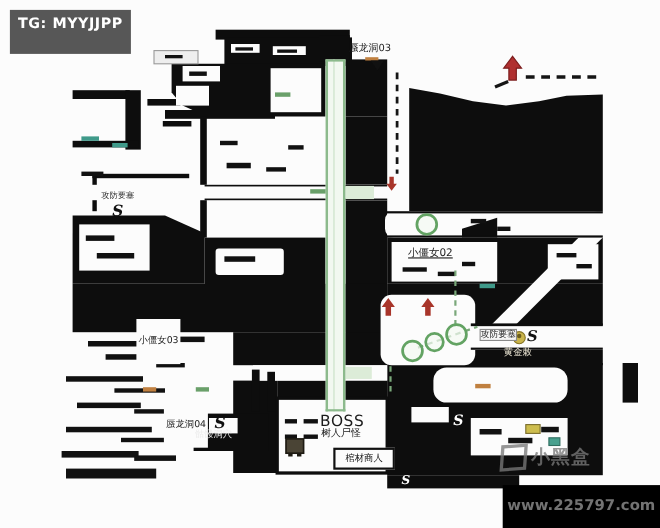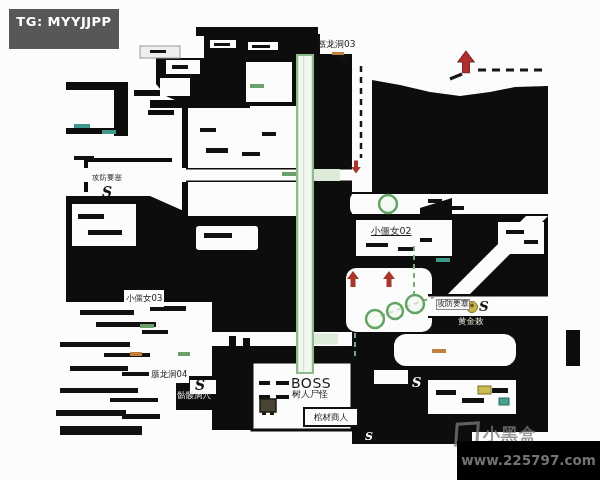--- a/index.html
+++ b/index.html
@@ -1,33 +1,33 @@
 <!DOCTYPE html>
 <html><head>
 <meta charset="utf-8">
 <style>
   html,body{margin:0;padding:0;background:#ffffff;}
   .stage{position:relative;width:600px;height:480px;background:#fcfcfc;overflow:hidden;
          font-family:"DejaVu Sans",sans-serif;}
   .stage svg{position:absolute;left:0;top:0;}
   .lbl{position:absolute;white-space:nowrap;color:#1a1a1a;line-height:1.1;z-index:5;}
-  .chip{background:#fcfcfc;padding:4px 2px;}
+  .chip{background:#fcfcfc;padding:16px 2px;}
   .smark{position:absolute;font-family:"DejaVu Serif",serif;font-style:italic;font-weight:bold;
          color:#111;z-index:6;}
   .smark.white{color:#fff;}
   .badge-tg{position:absolute;left:9px;top:9px;width:110px;height:40px;background:#575757;
             color:#fff;font-weight:bold;font-size:13px;letter-spacing:.5px;text-align:center;
             line-height:26px;z-index:10;}
   .badge-site{position:absolute;right:0;bottom:0;width:143px;height:39px;background:#000;
               color:#737373;font-weight:bold;font-size:13.5px;text-align:center;line-height:39px;z-index:10;}
   .guancai-box{position:absolute;left:303px;top:407px;width:52px;height:16px;border:2px solid #111;
                background:#fcfcfc;font-size:8.5px;color:#111;text-align:center;line-height:16px;z-index:5;}
   .gaolan{border:1px solid #8a8a8a;background:#f6f6f6;}
-  .wm{position:absolute;left:455px;top:404px;display:flex;align-items:center;gap:4px;z-index:8;
-      color:rgba(120,120,120,.78);margin-top:18px;}
+  .wm{position:absolute;left:455px;top:404px;display:flex;align-items:flex-start;gap:4px;z-index:8;
+      color:rgba(120,120,120,.78);}
   .wm .logo{display:inline-block;width:18px;height:18px;border:3px solid rgba(120,120,120,.78);
             transform:skewX(-8deg) rotate(-4deg);}
   .wm .txt{font-size:17px;font-weight:bold;letter-spacing:1px;}
 </style>
 </head>
 <body>
 
 <div class="stage">
 
   <svg width="600" height="480" viewBox="0 0 600 480">

